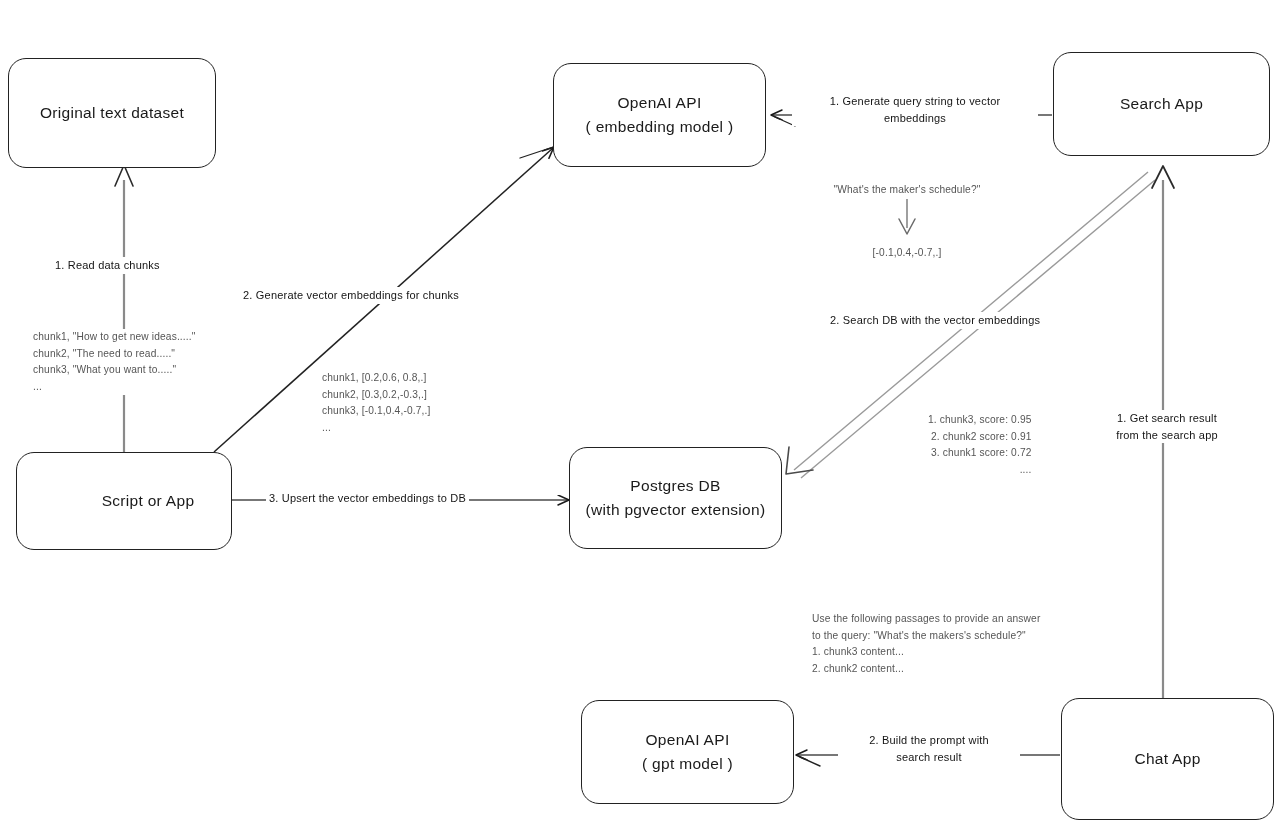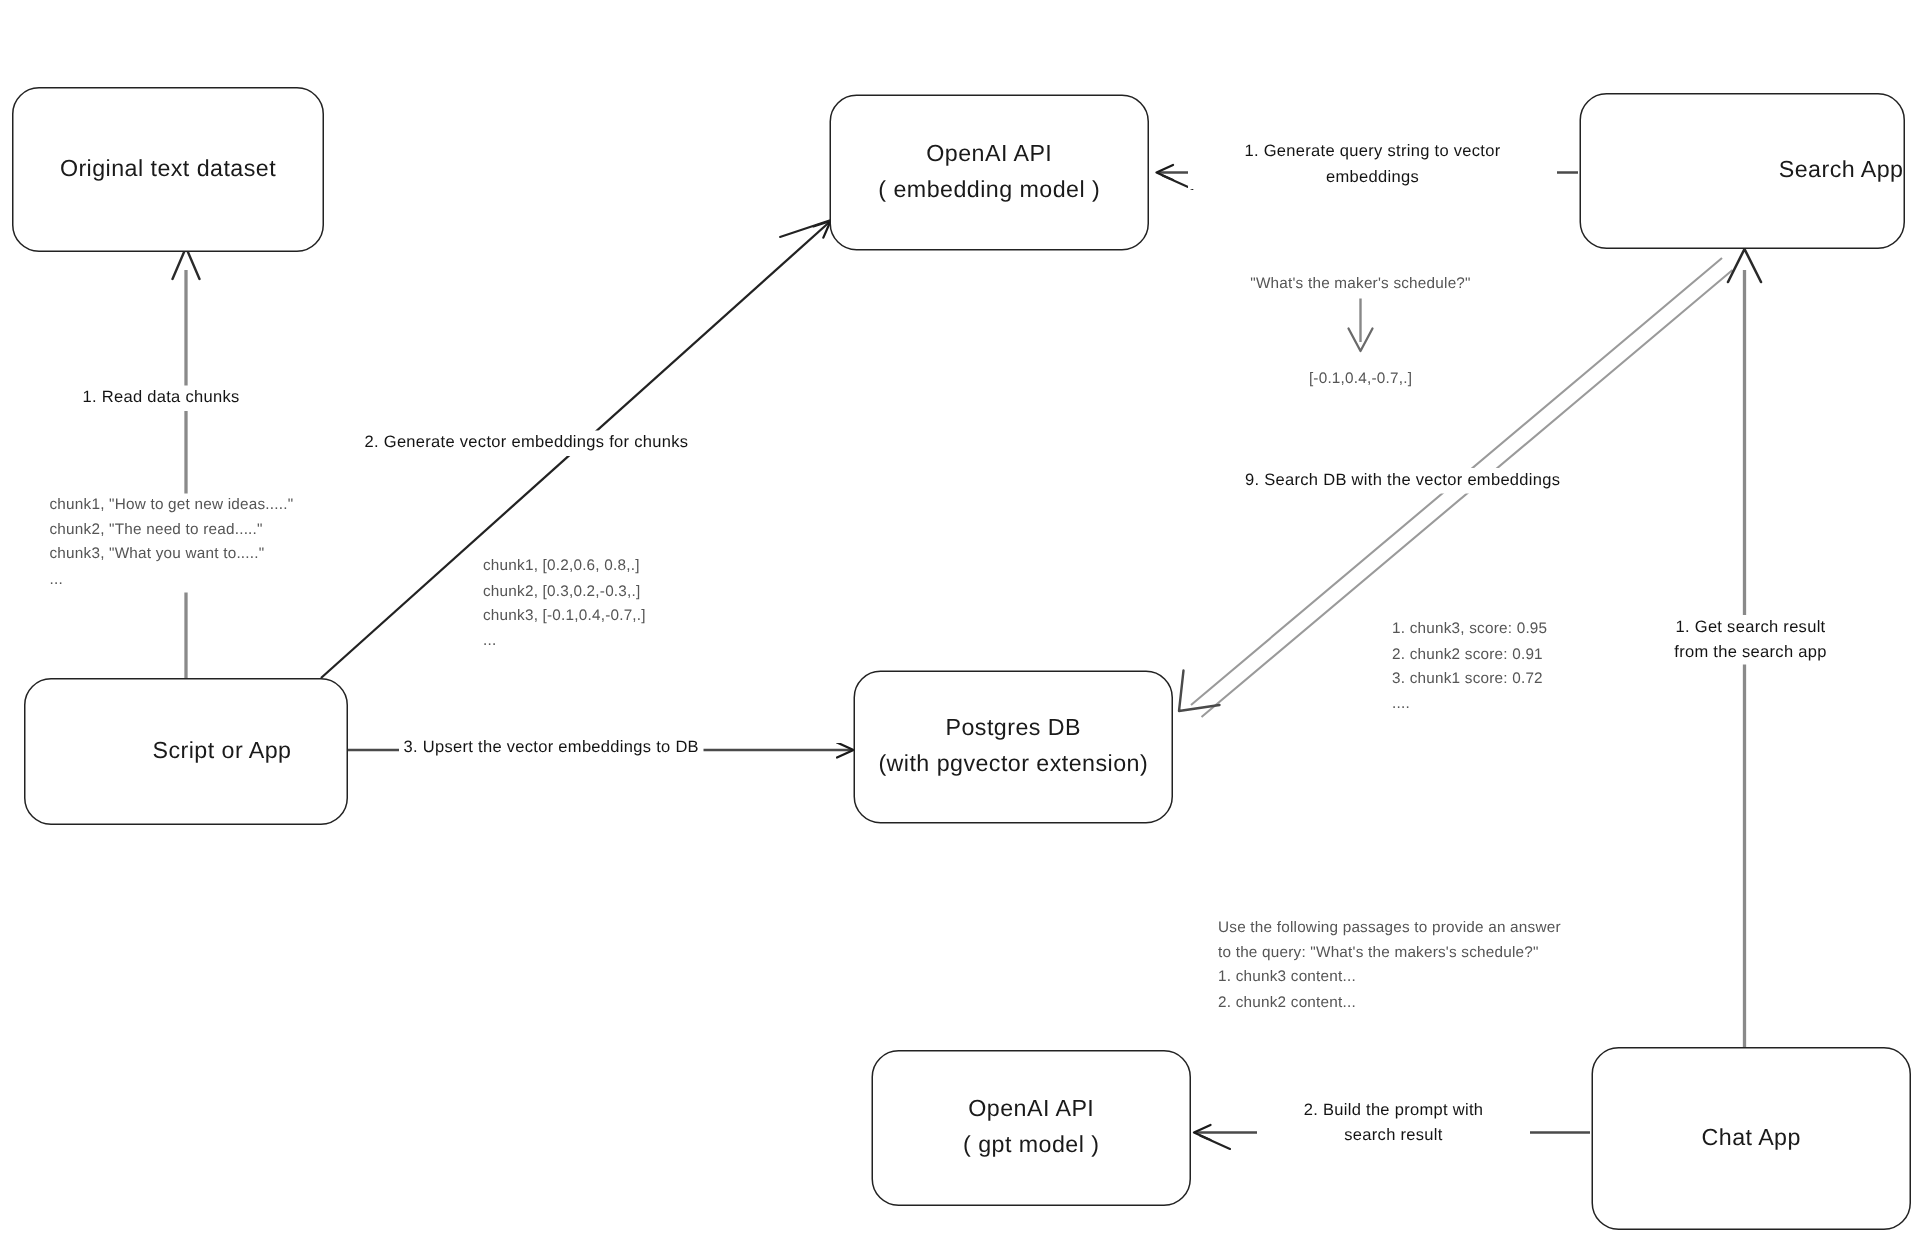--- a/index.html
+++ b/index.html
@@ -138,21 +138,21 @@
   <div class="node" style="left:553px; top:63px; width:213px; height:104px;">
     <span>OpenAI API</span>
     <span class="line2">( embedding model )</span>
   </div>
 
   <div class="node" style="left:569px; top:447px; width:213px; height:102px;">
     <span>Postgres DB</span>
     <span class="line2">(with pgvector extension)</span>
   </div>
 
-  <div class="node" style="left:1053px; top:62px; width:217px; height:104px;align-items:flex-end;">
+  <div class="node" style="left:1053px; top:52px; width:217px; height:104px;">
     <span>Search App</span>
   </div>
 
   <div class="node" style="left:581px; top:700px; width:213px; height:104px;">
     <span>OpenAI API</span>
     <span class="line2">( gpt model )</span>
   </div>
 
   <div class="node" style="left:1061px; top:698px; width:213px; height:122px;">
     <span>Chat App</span>
@@ -160,21 +160,21 @@
 
   <div class="step-label" style="left:52px; top:257px;">1. Read data chunks</div>
 
   <div class="step-label" style="left:240px; top:287px;text-align:right;">2. Generate vector embeddings for chunks</div>
 
   <div class="step-label" style="left:266px; top:490px;">3. Upsert the vector embeddings  to DB</div>
 
   <div class="step-label center" style="left:792px; top:93px; width:240px;">1. Generate query string to vector
 embeddings</div>
 
-  <div class="step-label" style="left:827px; top:312px;">9. Search DB with the vector embeddings</div>
+  <div class="step-label" style="left:827px; top:312px;">2. Search DB with the vector embeddings</div>
 
   <div class="step-label center" style="left:1084px; top:410px; width:160px;">1. Get search result
 from the search app</div>
 
   <div class="step-label center" style="left:838px; top:732px; width:176px;">2. Build the prompt with
 search result</div>
 
   <div class="note" style="left:33px; top:329px;">chunk1, "How to get new ideas....."
 chunk2, "The need to read....."
 chunk3, "What you want to....."
@@ -182,21 +182,21 @@
 
   <div class="note" style="left:322px; top:370px;">chunk1, [0.2,0.6, 0.8,.]
 chunk2, [0.3,0.2,-0.3,.]
 chunk3, [-0.1,0.4,-0.7,.]
 ...</div>
 
   <div class="note center" style="left:807px; top:182px; width:200px;">"What's the maker's schedule?"</div>
 
   <div class="note center" style="left:837px; top:245px; width:140px;">[-0.1,0.4,-0.7,.]</div>
 
-  <div class="note" style="left:928px; top:412px;">1. chunk3, score: 0.95
+  <div class="note" style="left:928px; top:412px;text-align:right;">1. chunk3, score: 0.95
 2. chunk2 score: 0.91
 3. chunk1 score: 0.72
 ....</div>
 
   <div class="note" style="left:812px; top:611px;">Use the following passages to provide an answer
 to the query: "What's the makers's schedule?"
 1. chunk3 content...
 2. chunk2 content...</div>
 
 </div>

